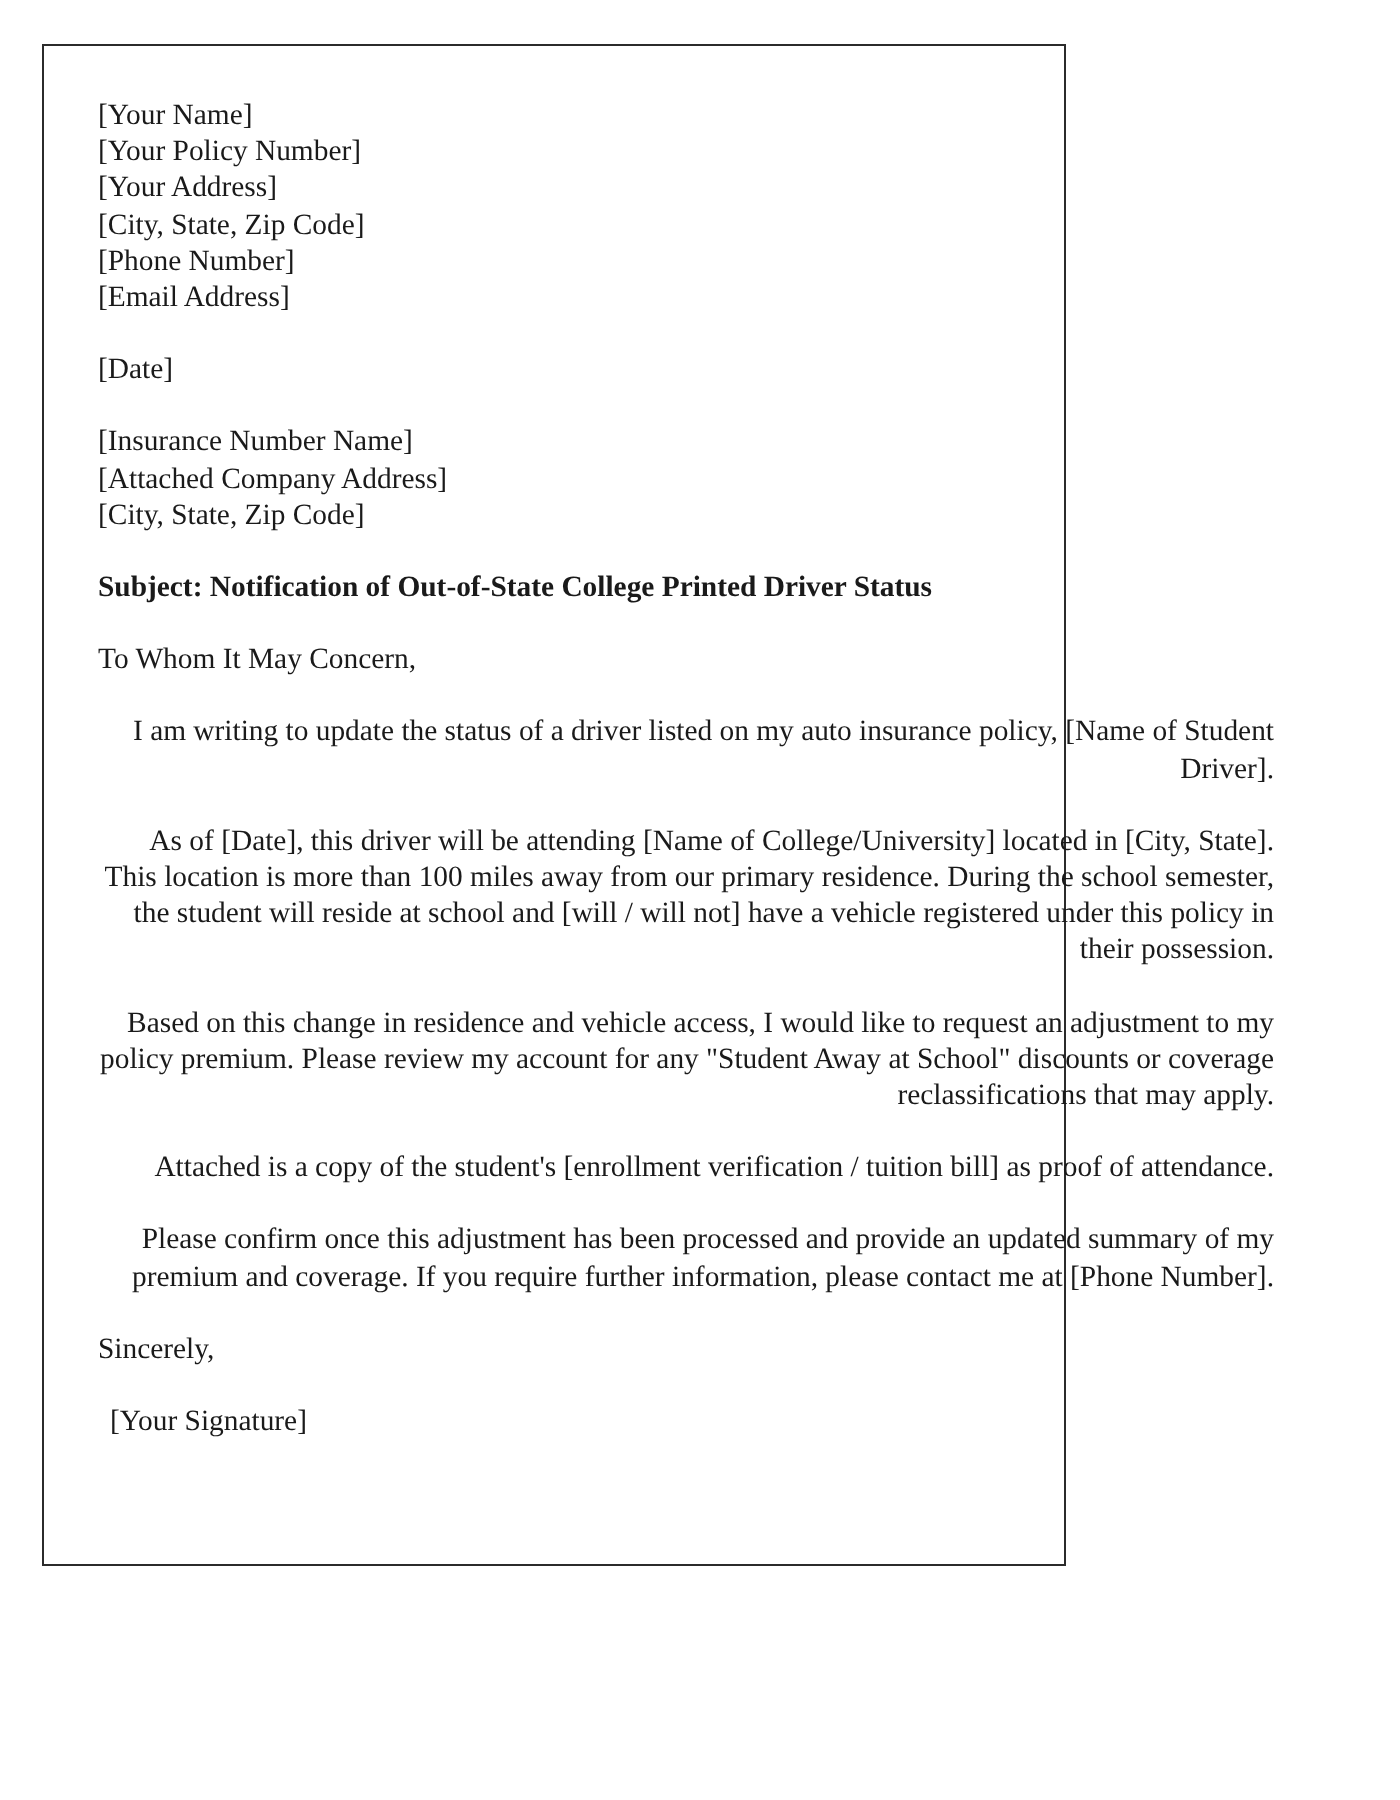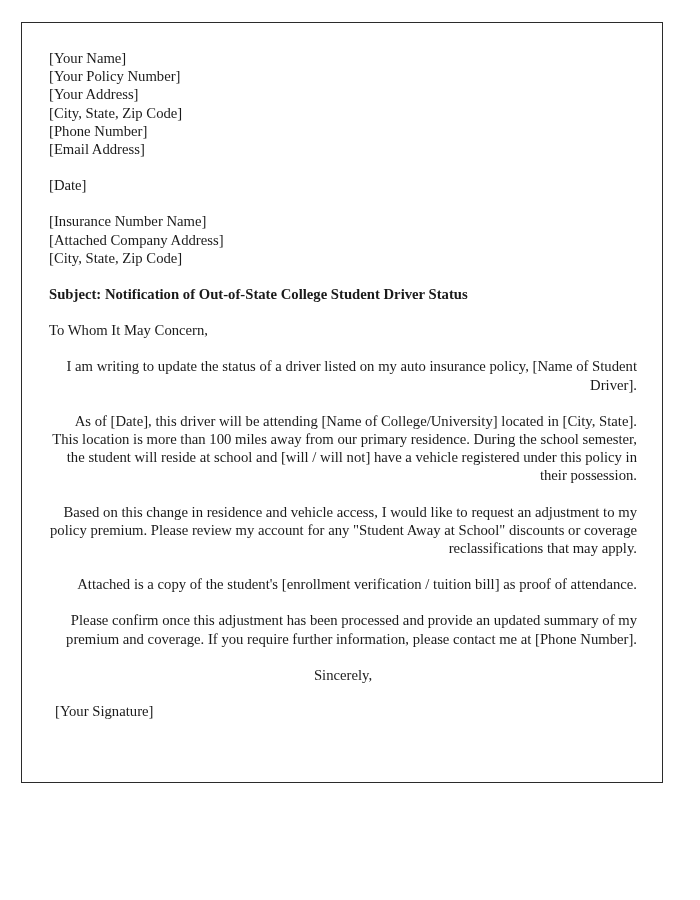--- a/index.html
+++ b/index.html
@@ -12,21 +12,21 @@
     width: 700px;
     height: 900px;
     position: relative;
     overflow: hidden;
     font-family: "Liberation Serif", "DejaVu Serif", serif;
   }
   .page-frame {
     position: absolute;
     left: 21px;
     top: 22px;
-    width: 642px;
+    width: 512px;
     height: 761px;
     border: 1px solid #2b2b2b;
     background: #ffffff;
     box-sizing: border-box;
   }
   .letter-body {
     position: absolute;
     left: 27px;
     top: 26px;
     width: 588px;
@@ -51,21 +51,20 @@
   }
   .subject {
     font-weight: bold;
     margin: 0 0 18px 0;
   }
   .salutation {
     margin: 0 0 18px 0;
   }
   .closing {
     margin: 0 0 18px 0;
-    text-align: center;
   }
   .signature-block {
     margin: 6px;
   }
 </style>
 </head>
 <body>
 
 <div class="page-frame">
   <div class="letter-body">
@@ -82,21 +81,21 @@
     <div class="block">
       <span class="line">[Date]</span>
     </div>
 
     <div class="block">
       <span class="line">[Insurance Number Name]</span>
       <span class="line">[Attached Company Address]</span>
       <span class="line">[City, State, Zip Code]</span>
     </div>
 
-    <div class="subject">Subject: Notification of Out-of-State College Student Driver Status</div>
+    <div class="subject">Subject: Notification of Out-of-State College Printed Driver Status</div>
 
     <div class="salutation">To Whom It May Concern,</div>
 
     <p class="para">I am writing to update the status of a driver listed on my auto insurance policy, [Name of Student Driver].</p>
     <p class="para">As of [Date], this driver will be attending [Name of College/University] located in [City, State]. This location is more than 100 miles away from our primary residence. During the school semester, the student will reside at school and [will / will not] have a vehicle registered under this policy in their possession.</p>
     <p class="para">Based on this change in residence and vehicle access, I would like to request an adjustment to my policy premium. Please review my account for any "Student Away at School" discounts or coverage reclassifications that may apply.</p>
     <p class="para">Attached is a copy of the student's [enrollment verification / tuition bill] as proof of attendance.</p>
     <p class="para">Please confirm once this adjustment has been processed and provide an updated summary of my premium and coverage. If you require further information, please contact me at [Phone Number].</p>
 
     <div class="closing">Sincerely,</div>

